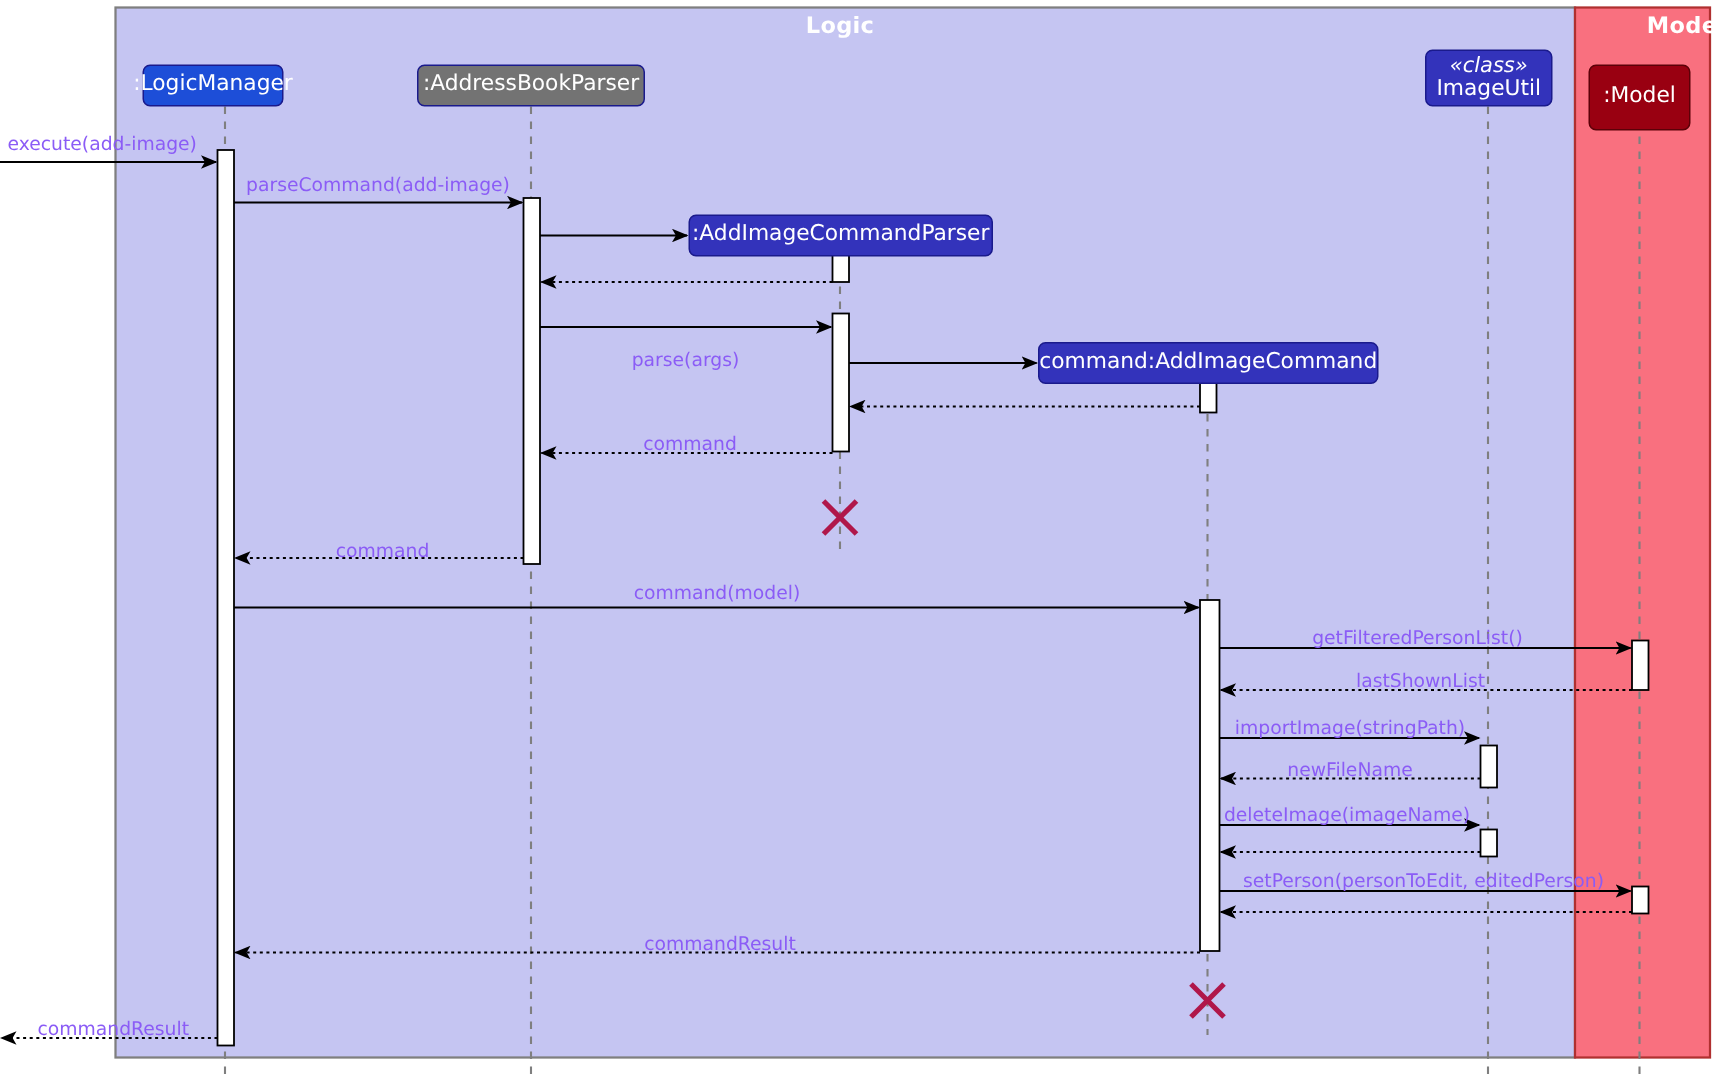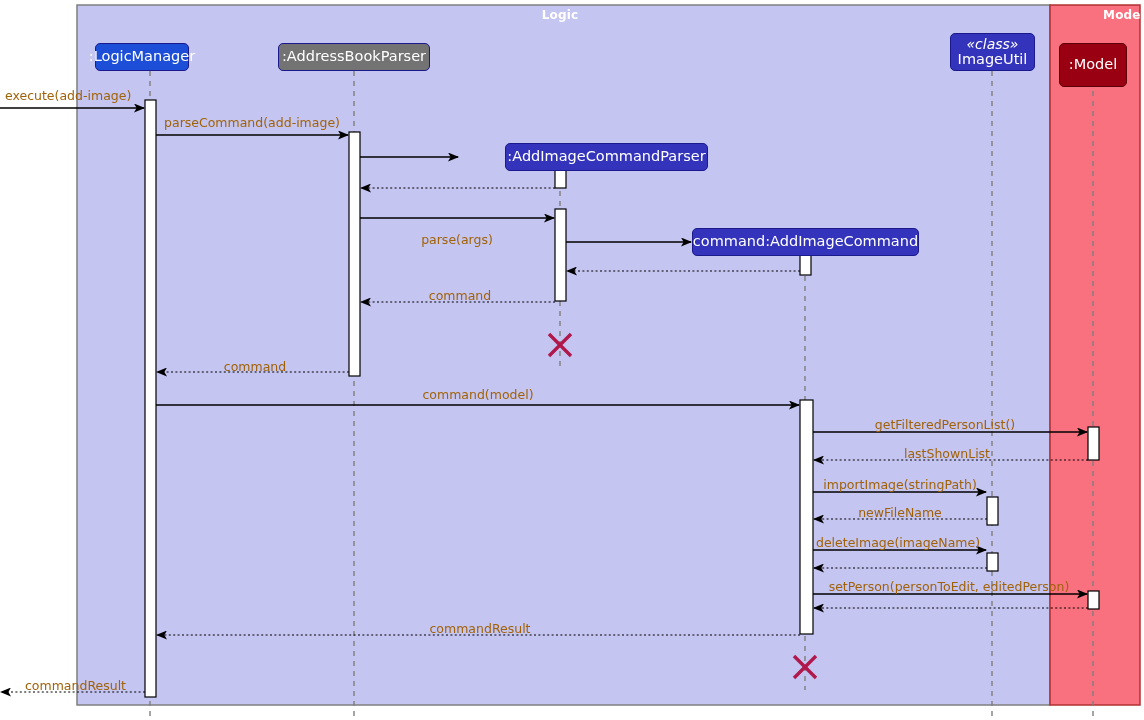--- a/index.html
+++ b/index.html
@@ -2,21 +2,21 @@
 <html><head>
 <meta charset="utf-8">
 <title>Sequence Diagram</title>
 <style>
   html,body{margin:0;padding:0;background:#ffffff;}
   body{font-family:"DejaVu Sans","Liberation Sans",sans-serif;}
   #canvas{position:relative;width:1144px;height:720px;overflow:hidden;background:#ffffff;}
   #svgroot{position:absolute;left:0;top:0;width:1144px;height:720px;}
   .frame-label{
     position:absolute;
-    font-size:12px;
+    font-size:15px;
     font-weight:bold;
     color:#ffffff;
     letter-spacing:0.2px;
     white-space:nowrap;
   }
   .participant{
     position:absolute;
     border-radius:5px;
     color:#ffffff;
     font-size:14.5px;
@@ -29,21 +29,21 @@
     box-sizing:border-box;
   }
   .participant .stereo{
     font-style:italic;
     font-size:14px;
     display:block;
   }
   .msg-label{
     position:absolute;
     font-size:12.5px;
-    color:#a16207;
+    color:#8b5cf6;
     white-space:nowrap;
     transform:translateX(-50%);
     text-align:center;
   }
   .msg-label.left-anchor{transform:none;}
 </style>
 </head>
 <body>
 
 <div id="canvas">
@@ -118,21 +118,21 @@
   </svg>
   <div id="overlay">
       <div class="frame-label" style="left: 560px; top: 8px; transform: translateX(-50%);">Logic</div>
       <div class="frame-label" style="left: 1093px; top: 8px; transform: translateX(-50%); margin-left: 31px;">Model</div>
       <div class="participant" style="left: 95px; top: 43px; width: 94px; height: 28px; background: #1d4ed8; border: 1.5px solid rgb(26, 26, 140);">
         <span>:LogicManager</span>
       </div>
       <div class="participant" style="left: 278px; top: 43px; width: 152px; height: 28px; background: #737373; border: 1.5px solid rgb(26, 26, 140);">
         <span>:AddressBookParser</span>
       </div>
-      <div class="participant" style="left: 459px; top: 143px; width: 203px; height: 28px; background: rgb(51, 51, 187); border: 1.5px solid rgb(26, 26, 140); margin-left: 46px;">
+      <div class="participant" style="left: 459px; top: 143px; width: 203px; height: 28px; background: rgb(51, 51, 187); border: 1.5px solid rgb(26, 26, 140);">
         <span>:AddImageCommandParser</span>
       </div>
       <div class="participant" style="left: 692px; top: 228px; width: 227px; height: 28px; background: rgb(51, 51, 187); border: 1.5px solid rgb(26, 26, 140);">
         <span>command:AddImageCommand</span>
       </div>
       <div class="participant" style="left: 950px; top: 33px; width: 85px; height: 38px; background: rgb(51, 51, 187); border: 1.5px solid rgb(26, 26, 140);">
         <span class="stereo">«class»</span>
         <span>ImageUtil</span>
       </div>
       <div class="participant" style="left: 1059px; top: 43px; width: 68px; height: 44px; background: rgb(153, 0, 17); border: 1.5px solid rgb(92, 0, 8);">

